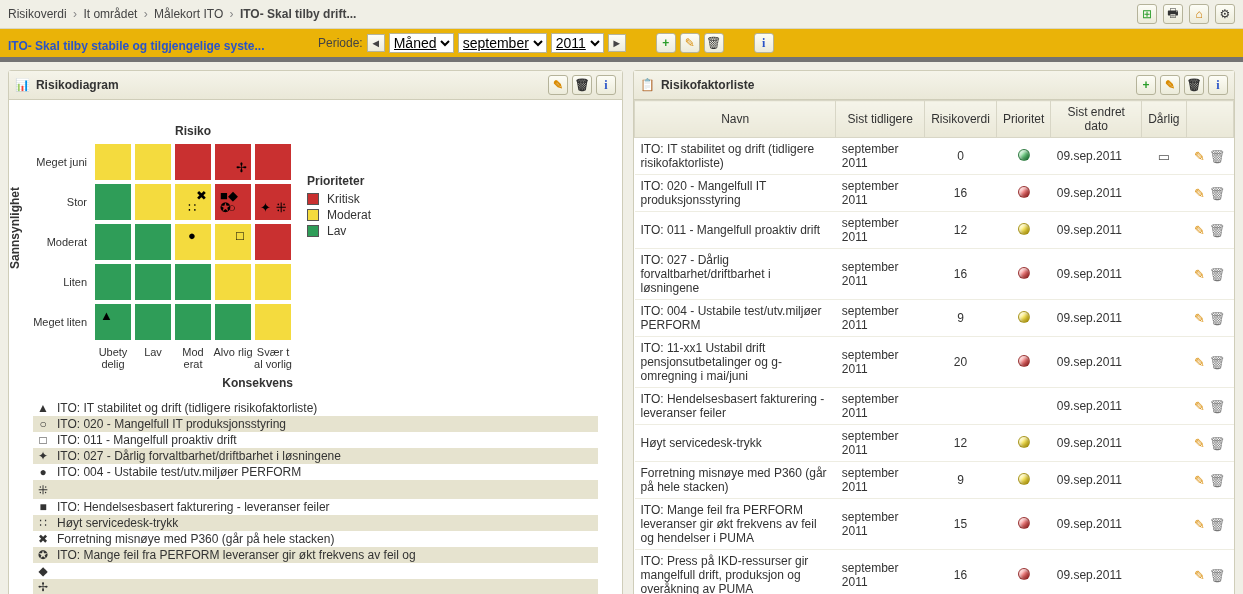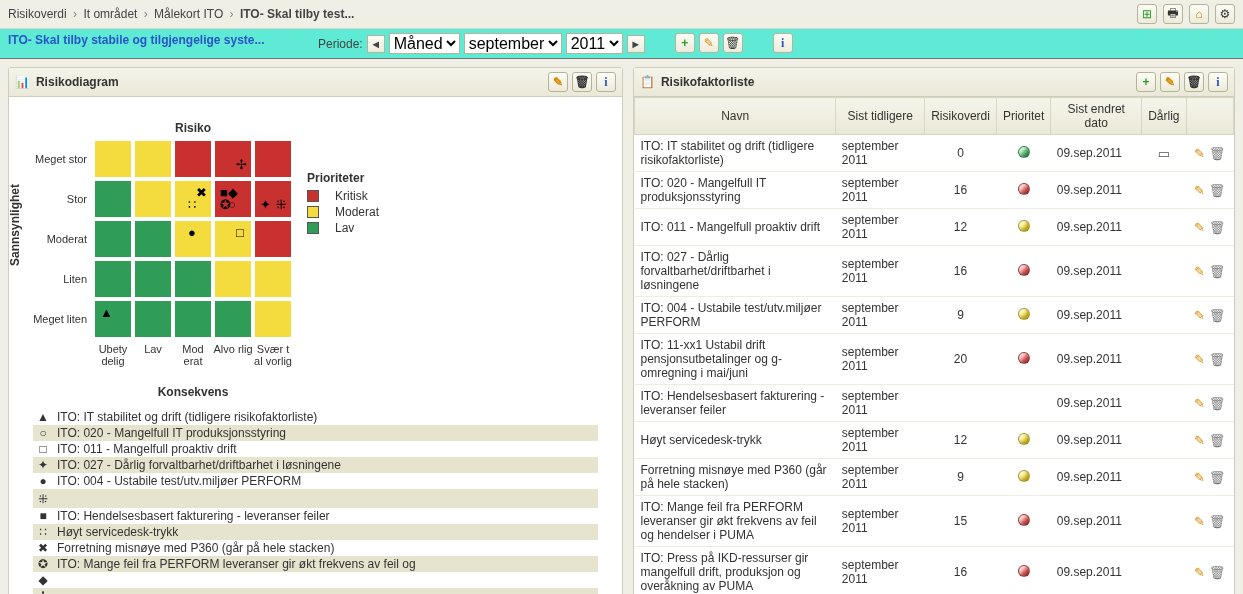--- a/index.html
+++ b/index.html
@@ -26,39 +26,40 @@
     width: 20px; height: 20px;
     border: 1px solid #b5b39a;
     background: linear-gradient(#fdfdf6,#ecebda);
     border-radius: 3px;
     display:flex; align-items:center; justify-content:center;
     font-size: 12px;
     cursor:pointer;
   }
   .periodbar {
     display:flex;
-    align-items:flex-start;
+    align-items:flex-end;
     gap: 10px;
-    background:#5eead4;
+    background:#eab308;
     padding: 4px 8px;
-    border-bottom:1px solid #737373;
+    border-bottom:5px solid #737373;
   }
   .period-title {
     color:#2a54c8;
     font-weight:bold;
     width: 300px;
     white-space:nowrap;
     overflow:hidden;
     text-overflow:ellipsis;
   }
   .period-controls { display:flex; align-items:center; gap:4px; color:#444;}
   .period-controls select {
-    font-size:16px;
+    font-size:14px;
     border:1px solid #b5b39a;
     background:#fff;
+    text-decoration:underline;
   }
   .nav-btn {
     width:18px; height:18px;
     border:1px solid #b5b39a;
     background:linear-gradient(#fdfdf6,#ecebda);
     display:flex; align-items:center; justify-content:center;
     font-size:11px;
     cursor:pointer;
   }
   .action-group { display:flex; gap:4px; margin-left:20px;}
@@ -109,25 +110,25 @@
   .c-red { background:#c93030; }
   .axis-y-title {
     position:absolute;
     left:-18px; top:55%;
     transform: rotate(-90deg) translateY(-50%);
     transform-origin: left top;
     font-weight:bold;
     font-size:12px;
   }
   .axis-x-title {
-    text-align:center; font-weight:bold; padding-left:60px; margin-top:16px;
+    text-align:right; font-weight:bold; padding-left:60px; margin-top:4px;
   }
   .legend { margin-top:50px; }
   .legend h4 { margin:0 0 4px 0; font-size:12px; font-weight:bold;}
-  .legend-row { display:flex; align-items:center; gap:16px; font-size:12px; margin:2px 0;}
+  .legend-row { display:flex; align-items:center; gap:8px; font-size:12px; margin:2px 0;}
   .swatch { width:12px; height:12px; border:1px solid #555;}
   .marker-area {
     position:absolute;
     left:60px; top:0;
     width:200px; height:200px;
   }
   .marker {
     position:absolute;
     width:10px; height:10px;
     transform:translate(-50%,-50%);
@@ -181,21 +182,21 @@
 <body>
 
 <div class="topbar">
   <div class="breadcrumb">
     <span>Risikoverdi</span>
     <span class="sep">›</span>
     <span>It området</span>
     <span class="sep">›</span>
     <span>Målekort ITO</span>
     <span class="sep">›</span>
-    <span class="current">ITO- Skal tilby test...</span>
+    <span class="current">ITO- Skal tilby drift...</span>
   </div>
   <div class="top-icons">
     <div class="icon-btn" style="color:#2a9d2a;">⊞</div>
     <div class="icon-btn">🖶</div>
     <div class="icon-btn" style="color:#cc7a00;">⌂</div>
     <div class="icon-btn">⚙</div>
   </div>
 </div>
 
 <div class="periodbar">
@@ -232,21 +233,21 @@
         <div class="icon-btn" style="color:#2a54c8;font-family:serif;font-weight:bold;">i</div>
       </div>
     </div>
     <div class="panel-body">
       <div class="risk-wrap">
         <div class="risk-chart">
           <div class="risk-title">Risiko</div>
           <div style="position:relative;">
             <div class="axis-y-title">Sannsynlighet</div>
             <div class="grid" id="risk-grid">
-                <div class="ylabel">Meget stor</div>
+                <div class="ylabel">Meget juni</div>
                 <div class="cell c-yellow"></div>
                 <div class="cell c-yellow"></div>
                 <div class="cell c-red"></div>
                 <div class="cell c-red"></div>
                 <div class="cell c-red"></div>
                 <div class="ylabel">Stor</div>
                 <div class="cell c-green"></div>
                 <div class="cell c-yellow"></div>
                 <div class="cell c-yellow"></div>
                 <div class="cell c-red"></div>

